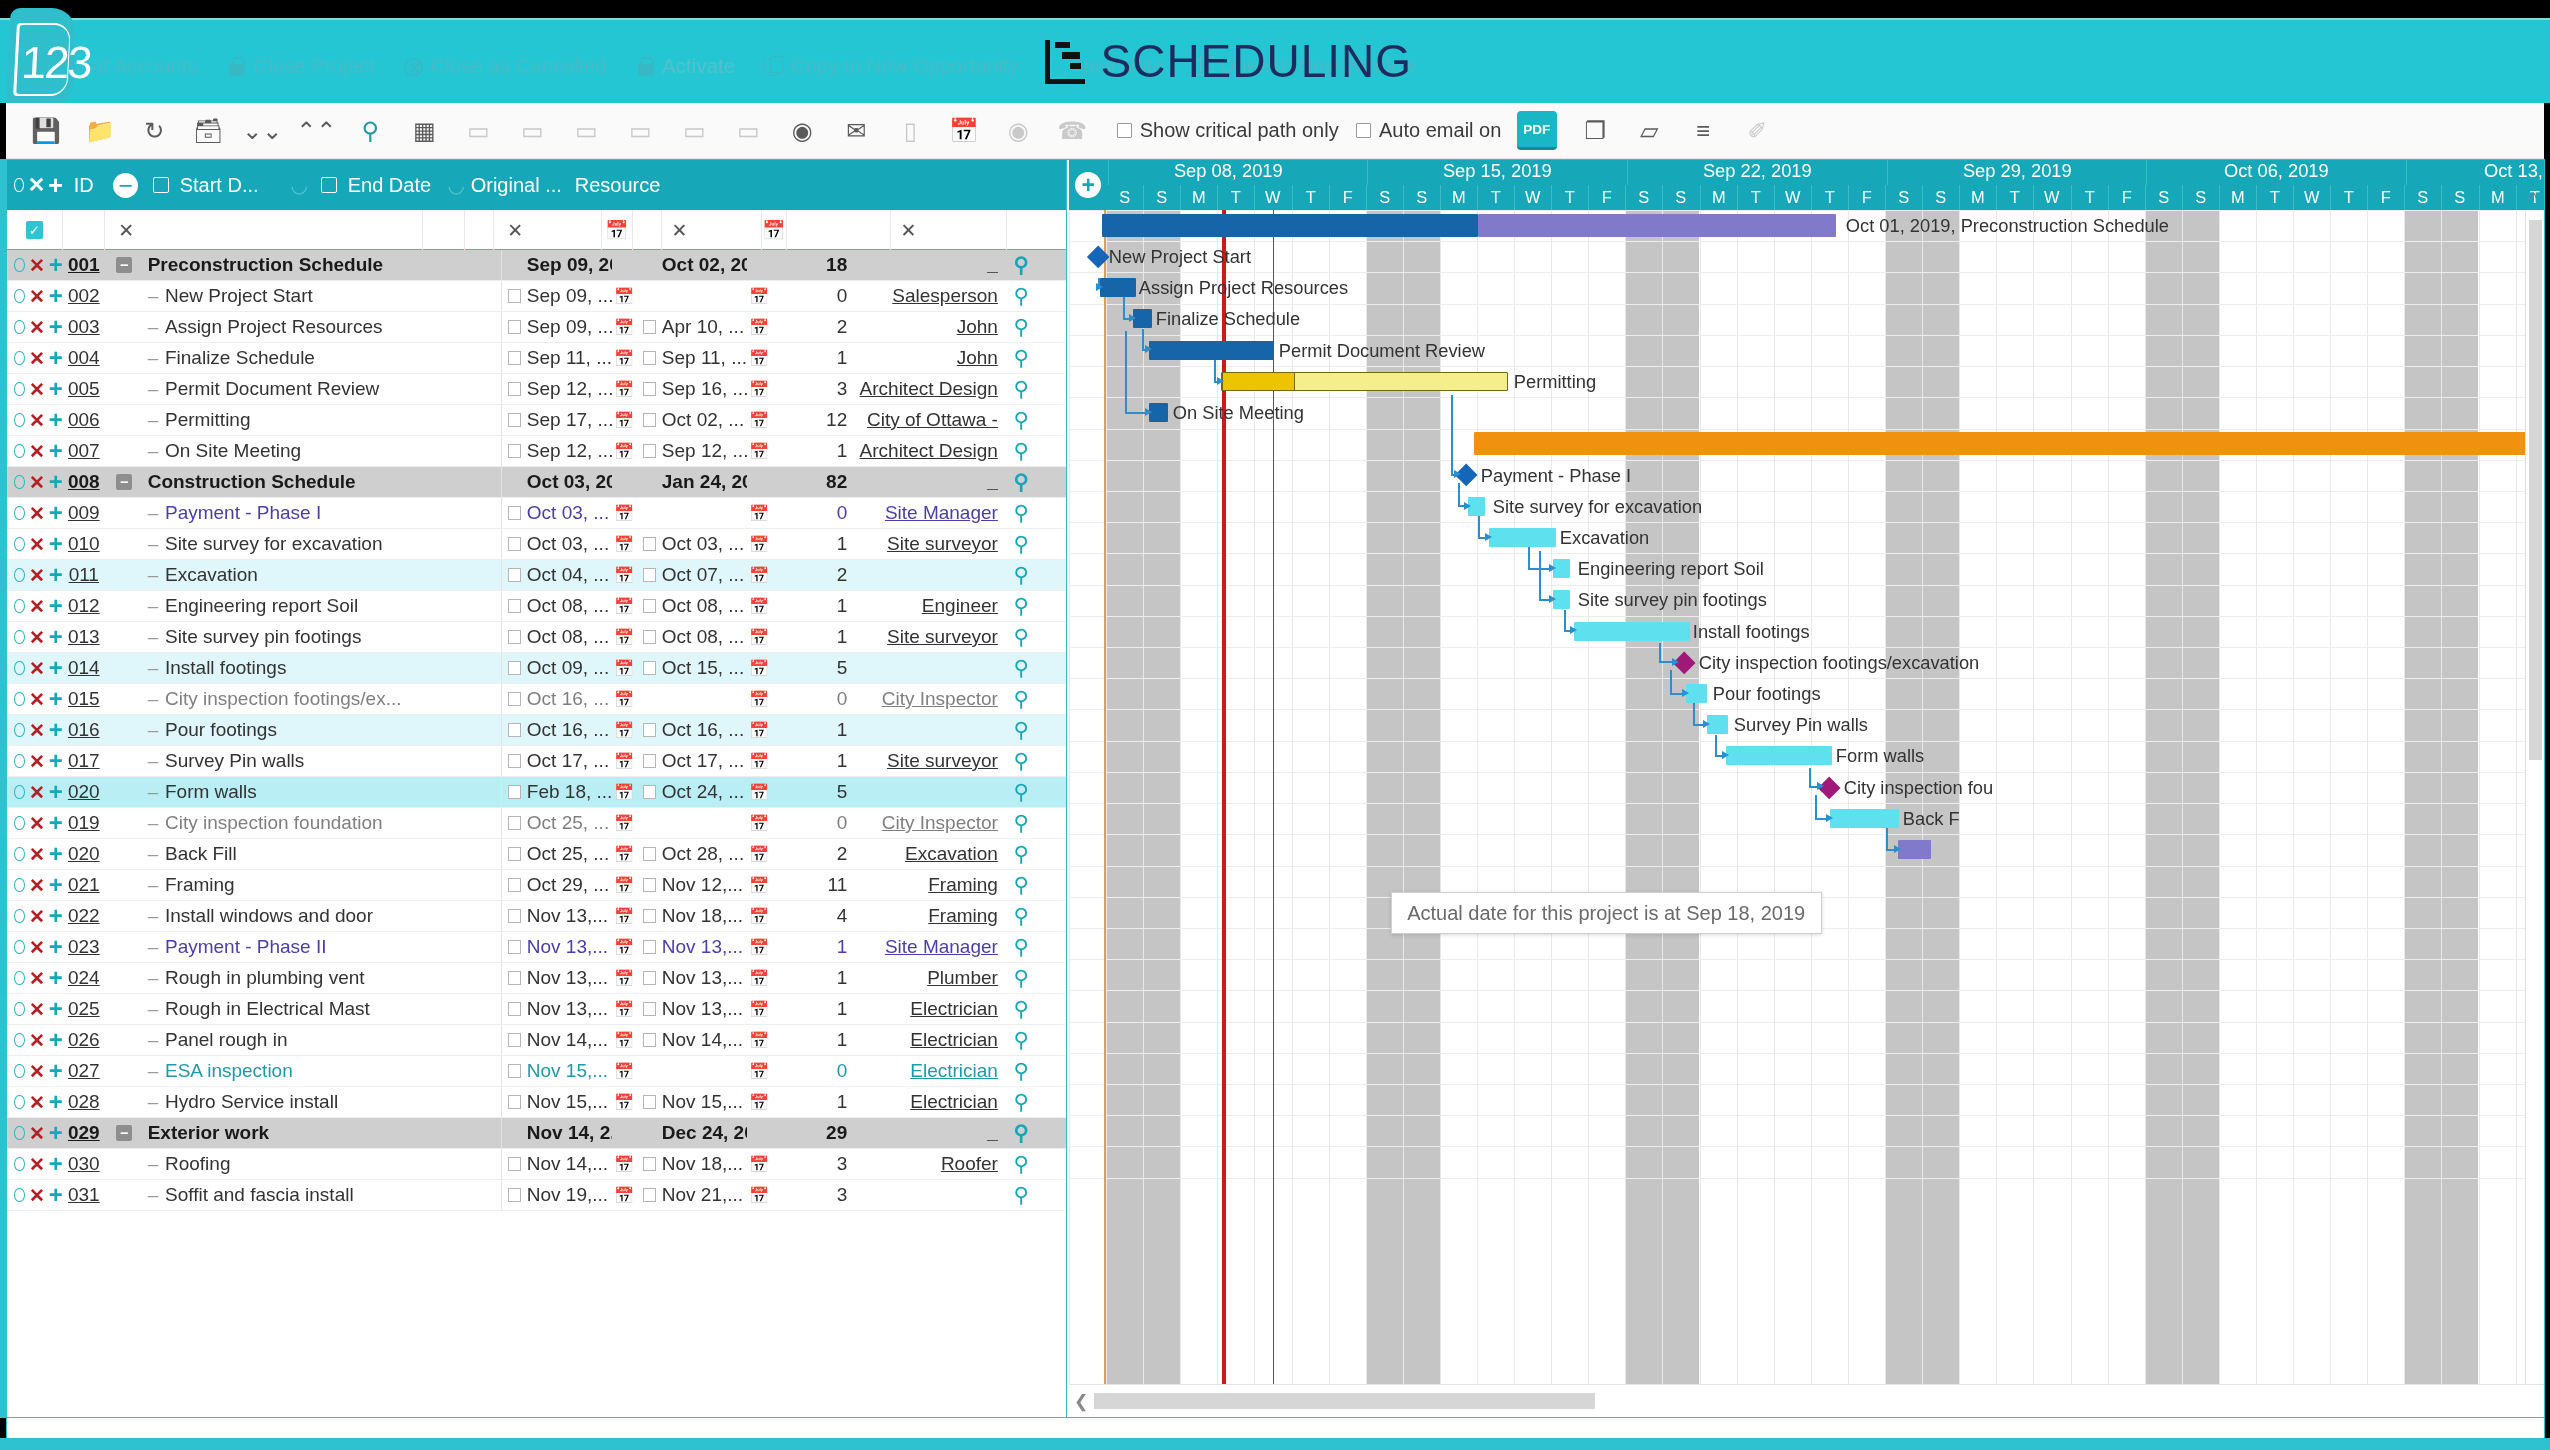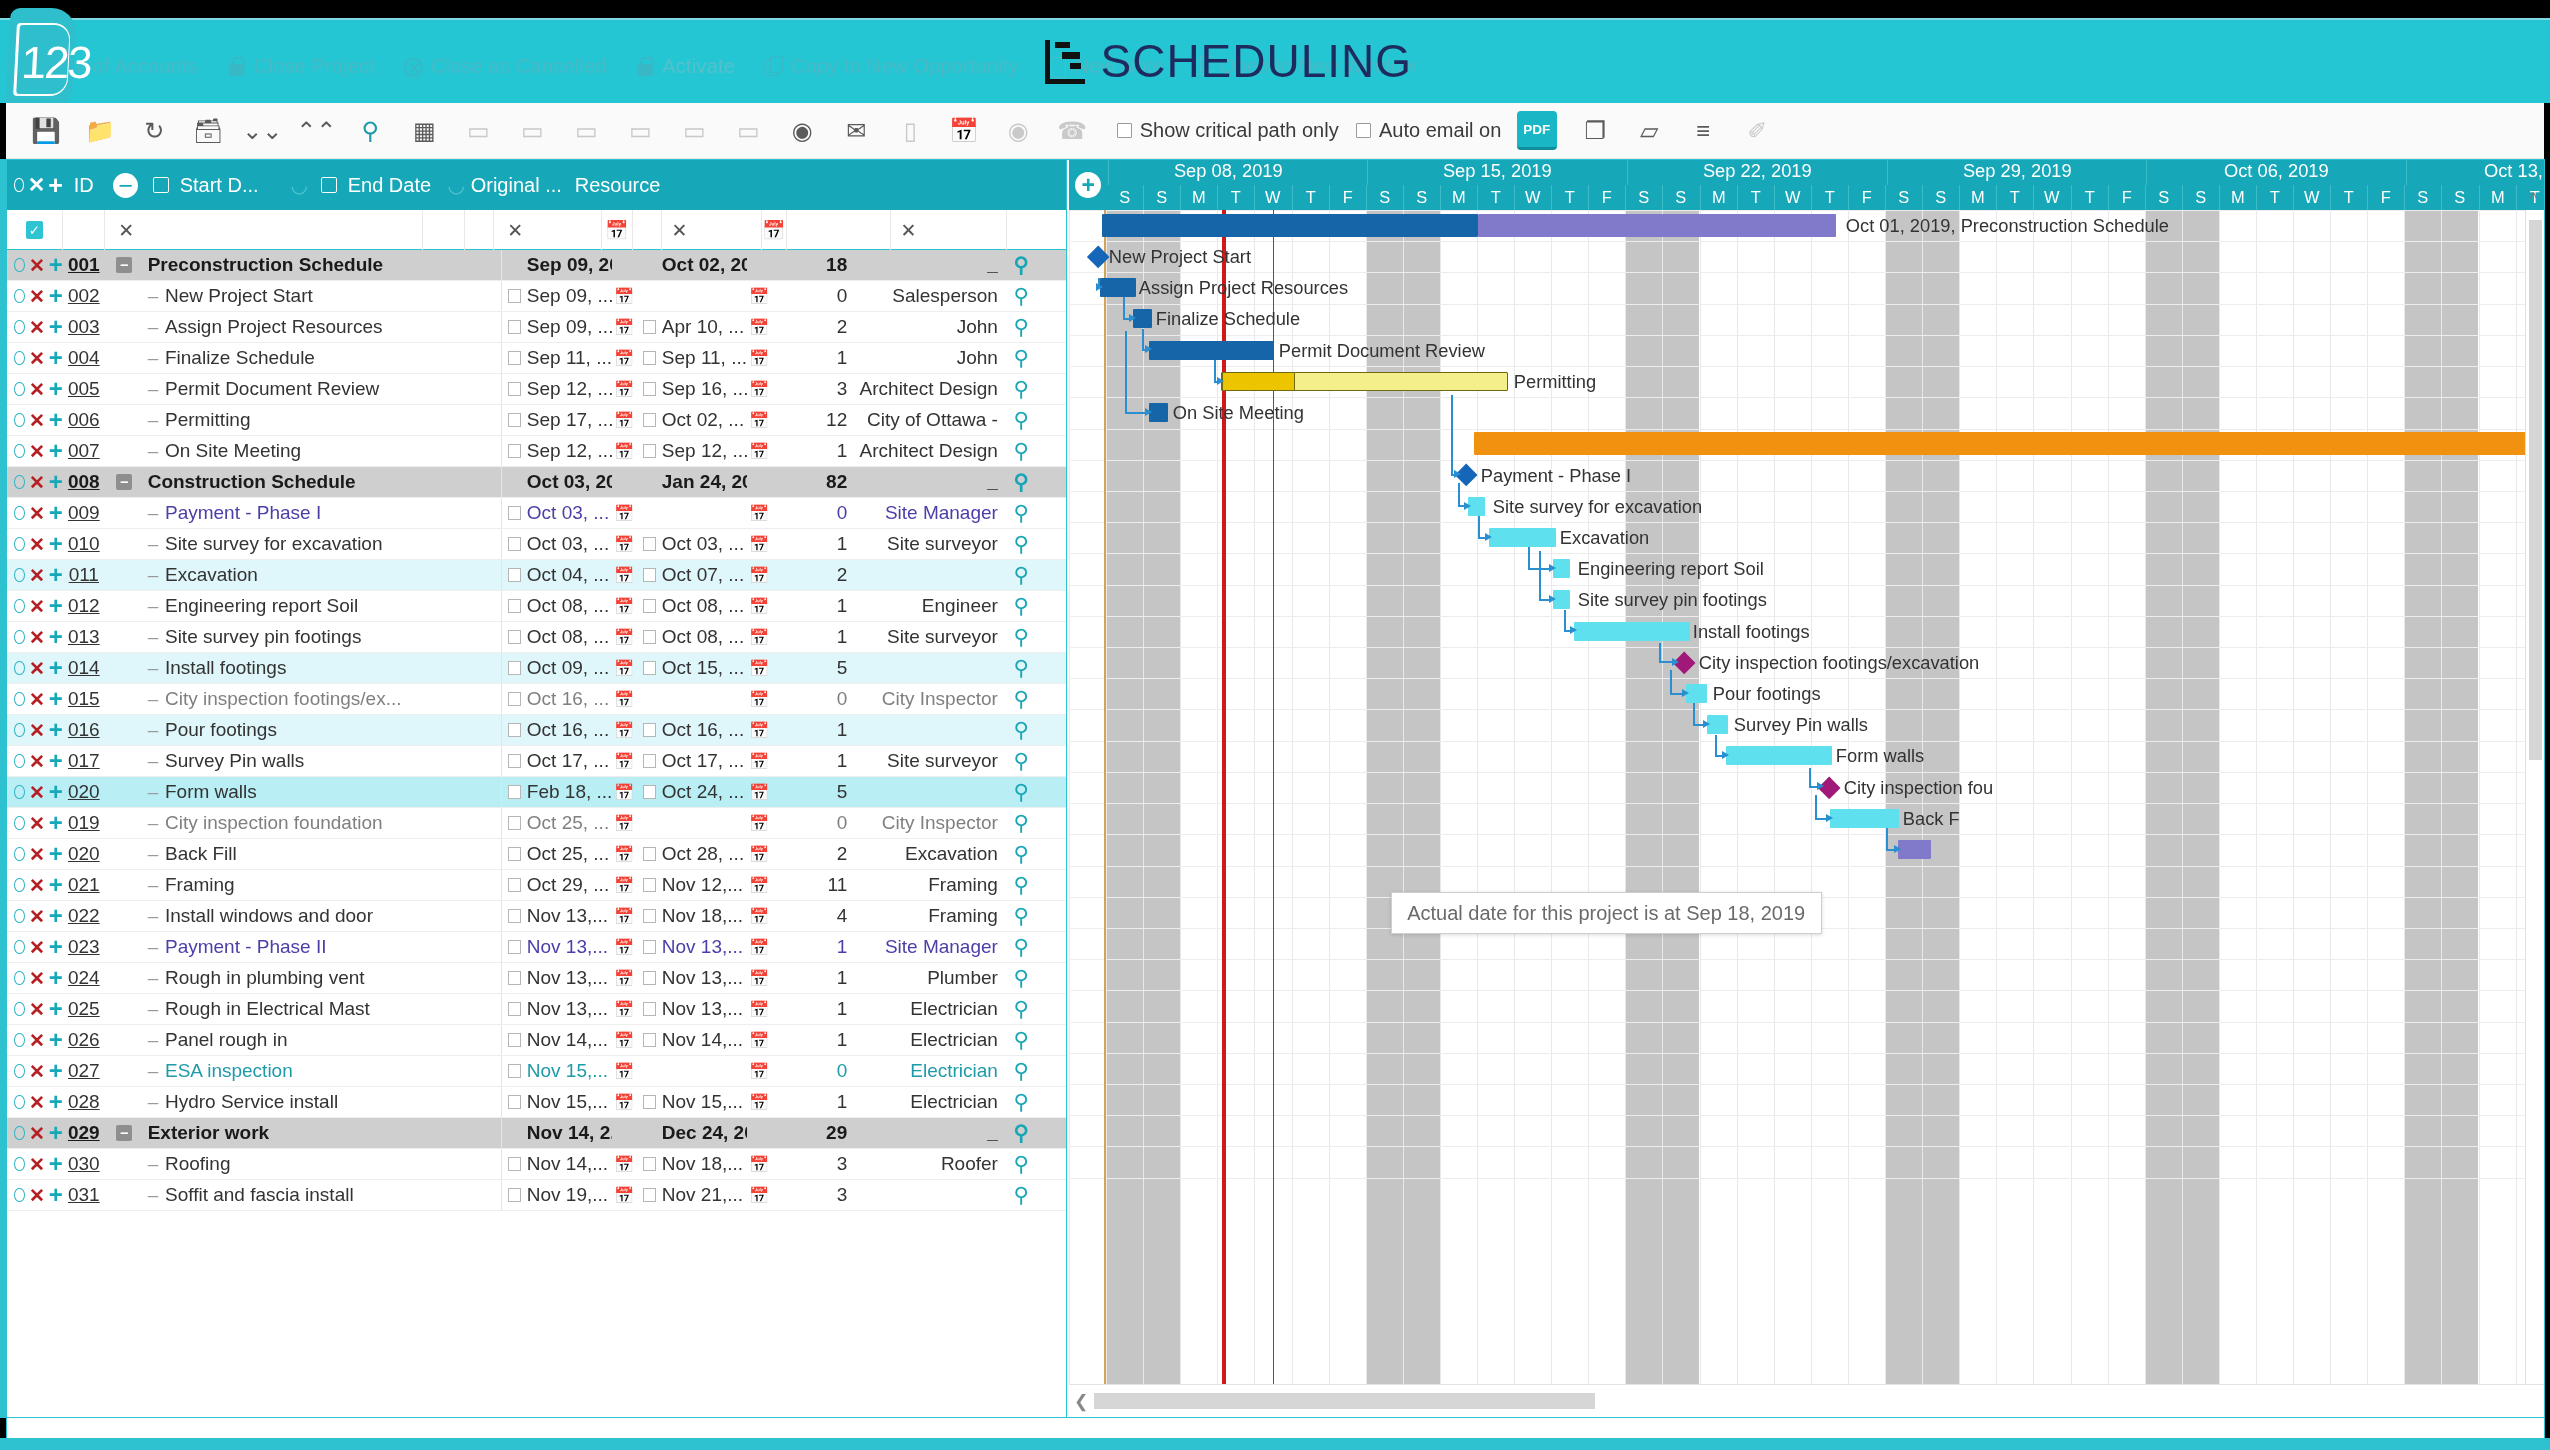--- a/index.html
+++ b/index.html
@@ -206,21 +206,21 @@
   }
   .c-desc { width: 279px; flex: none; padding-left: 3.9px; white-space: nowrap; overflow: hidden; }
   .c-desc .dash { color: #9a9a9a; margin-right: 6.7px; }
   .c-gapa { width: 79px; flex: none; border-right: 1px solid #e4e4e4; height: 100%; }
   .c-chk { width: 25px; flex: none; display: flex; align-items: center; justify-content: center; }
   .cb-sm { width: 13.5px; height: 13.5px; border: 1.3px solid #b6b6b6; background: #fff; }
   .c-date { width: 85px; flex: none; white-space: nowrap; overflow: hidden; }
   .c-cal { width: 25px; flex: none; display: flex; align-items: center; justify-content: center; color: #2db6c4; font-size: 16.4px; }
   .c-dur { width: 85px; flex: none; text-align: right; padding-right: 9.6px; }
   .c-res { width: 145px; flex: none; text-align: right; padding-right: 3.9px; white-space: nowrap; overflow: hidden; }
-  .c-res span { }
+  .c-res span { text-decoration: underline; }
   .c-mag { width: 39px; flex: none; display: flex; align-items: center; justify-content: center; color: #18a6b6; font-size: 21px; }
 
   .t-purple { color: #4a3fa8; }
   .t-teal { color: #1e9aa8; }
   .t-gray { color: #808080; }
 
   
   .gantt-pane {
     position: absolute; left: 1062px; top: 0; right: 0; bottom: 0;
     overflow: hidden; background: #fff;

